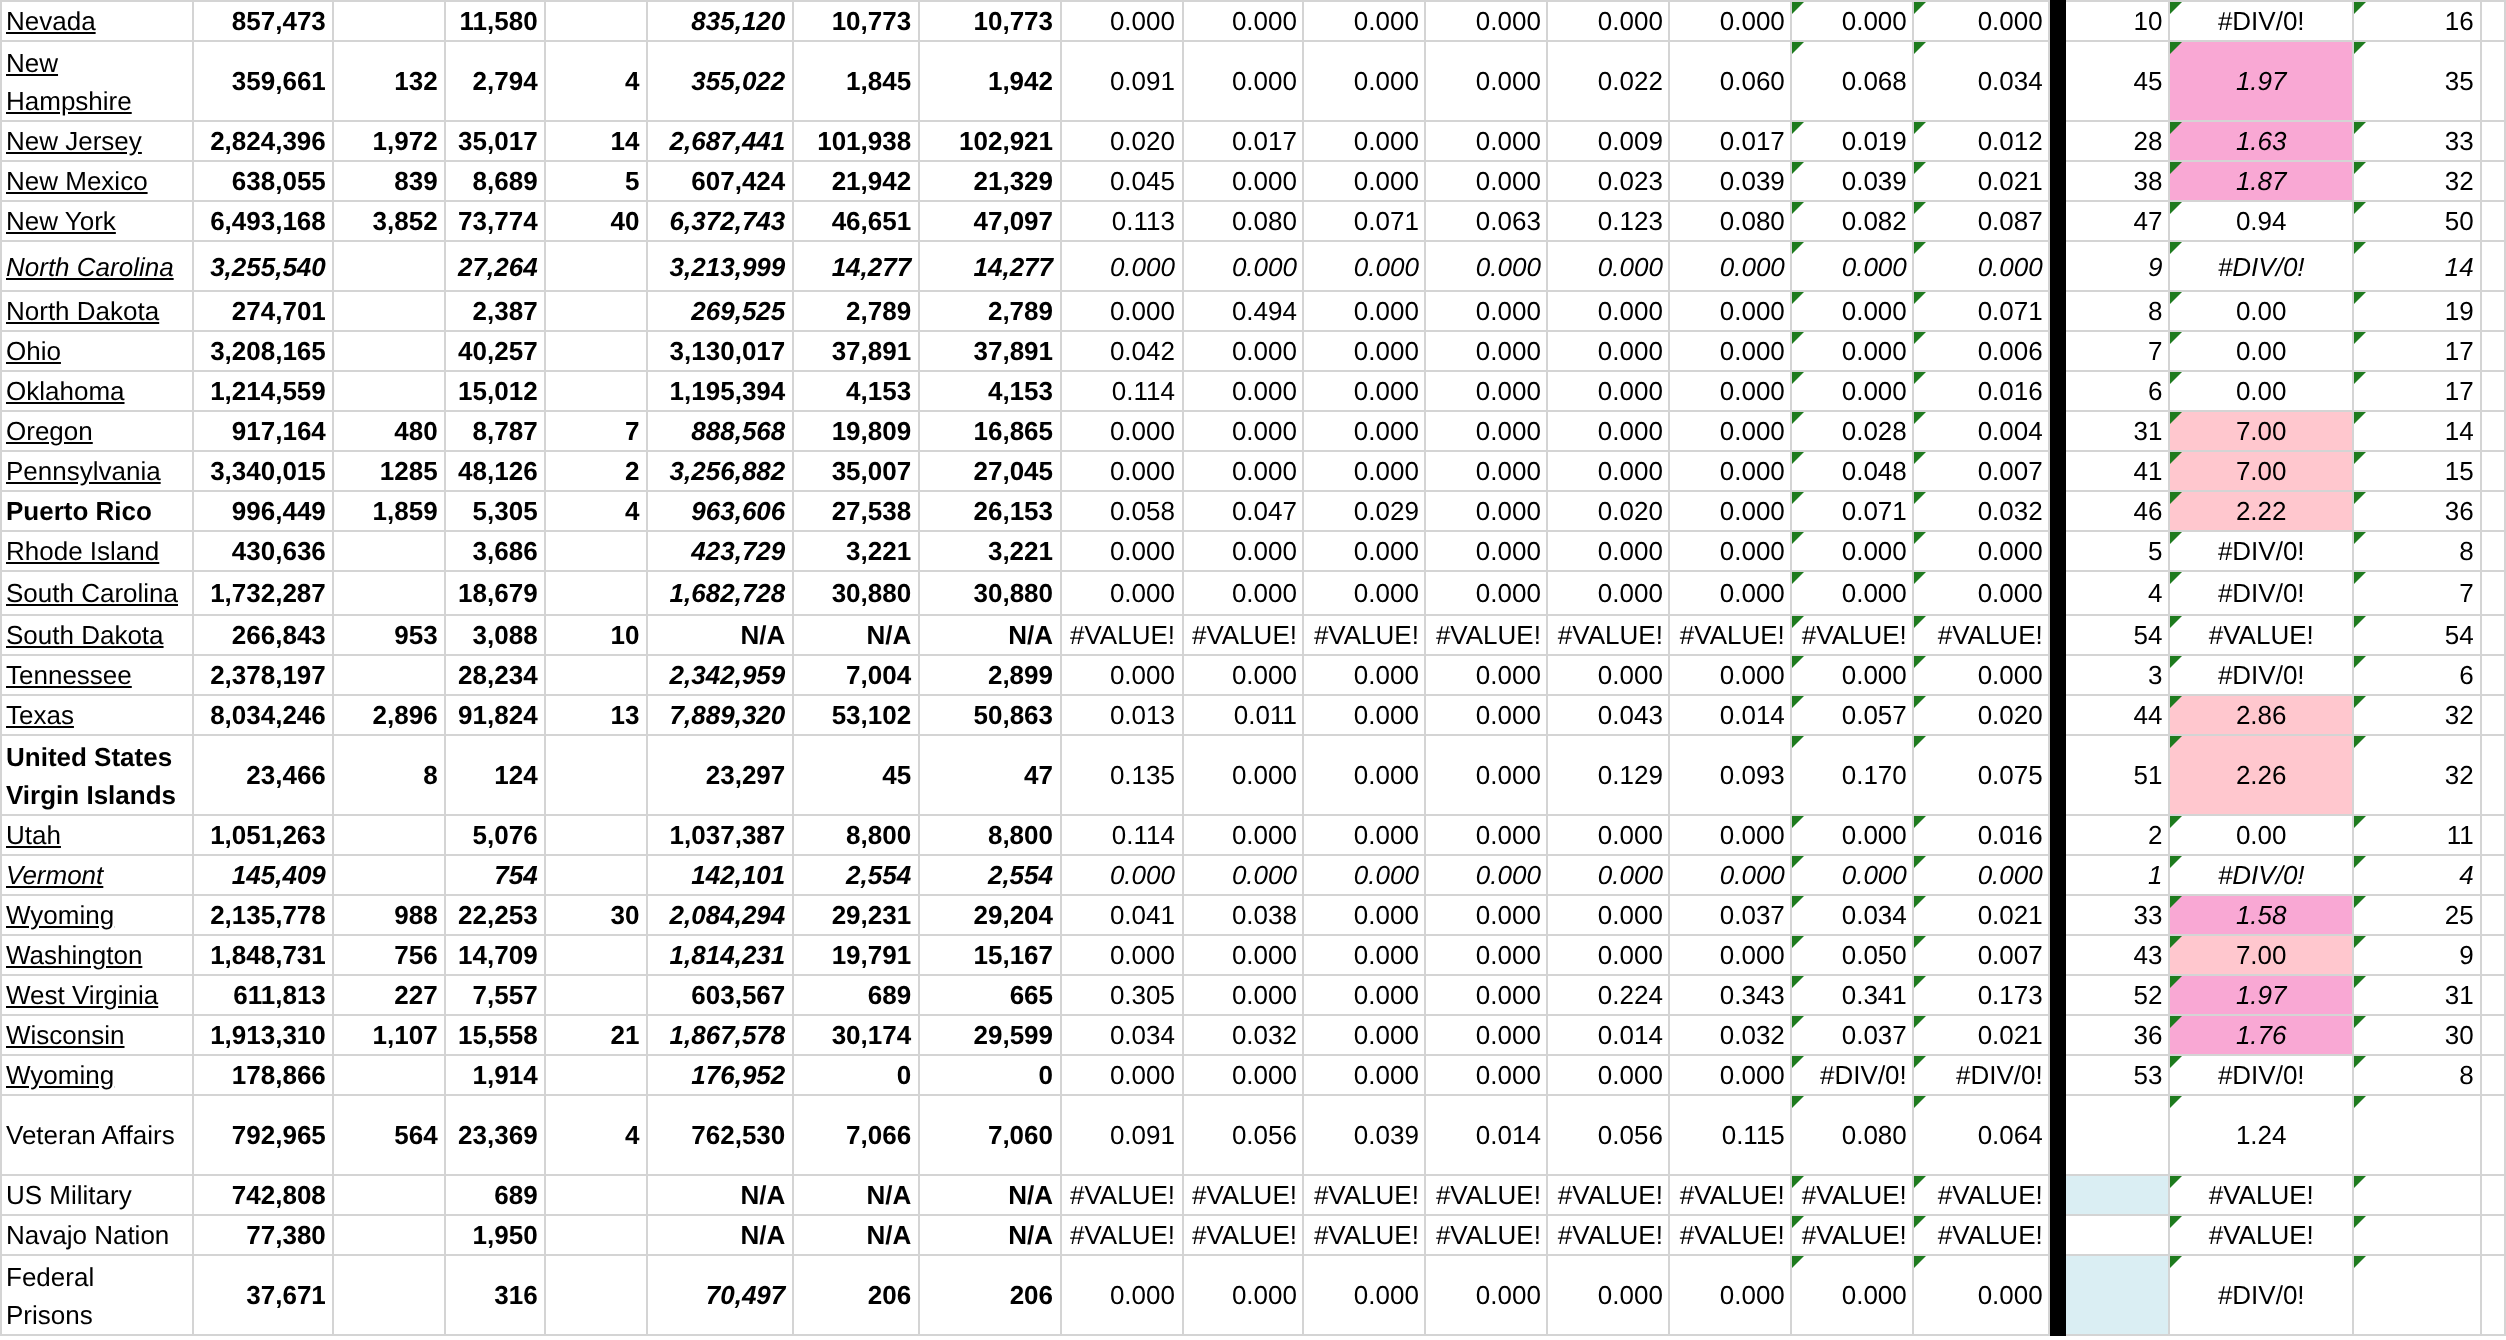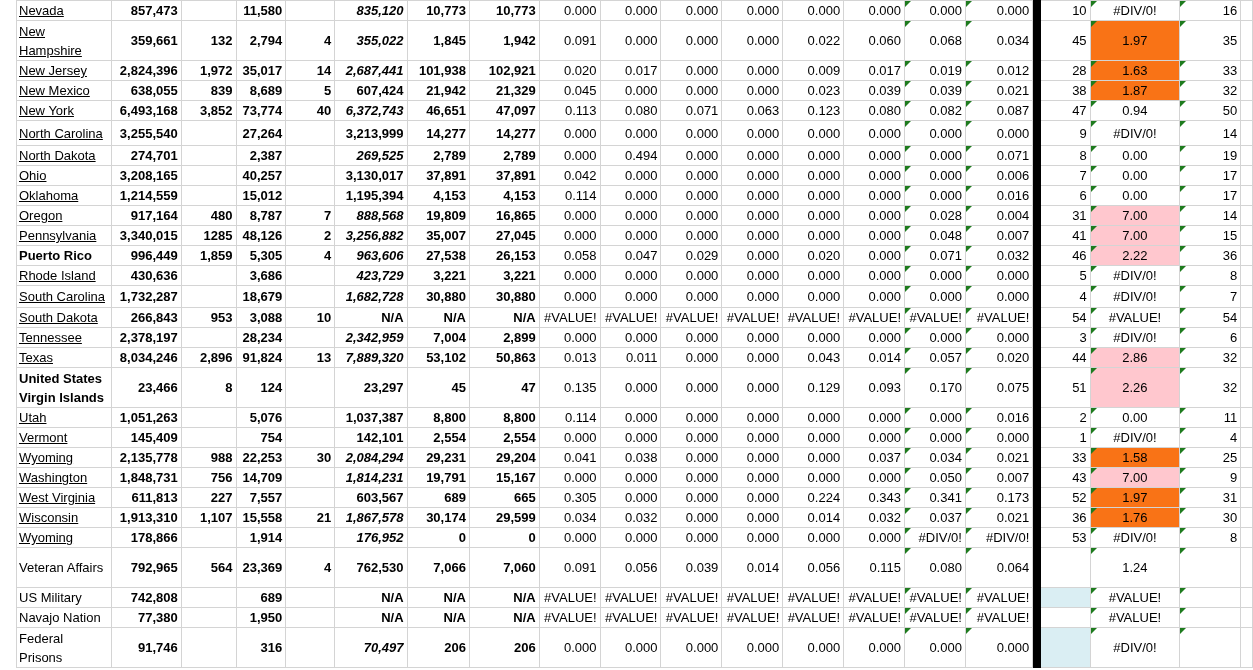--- a/index.html
+++ b/index.html
@@ -1,28 +1,28 @@
 <!DOCTYPE html>
 <html><head>
 <meta charset="utf-8">
 <style>
   html, body { margin: 0; padding: 0; background: #fff; }
   body { width: 1253px; height: 670px; overflow: hidden; position: relative;
          font-family: "Liberation Sans", "DejaVu Sans", sans-serif; font-size: 13px; color: #000; }
-  table { border-collapse: collapse; table-layout: fixed; position: absolute; left: 16px; top: 0; }
+  table { border-collapse: collapse; table-layout: fixed; position: absolute; left: 0; top: 0; }
   td { border: 1px solid #d4d4d4; padding: 0 3px; white-space: nowrap; overflow: hidden;
        text-align: right; vertical-align: middle; line-height: 19px; box-sizing: border-box; position: relative; }
   td.name { text-align: left; white-space: normal; line-height: 19px; padding-left: 2px; }
   td.name.link { text-decoration: underline; }
   td.name.boldname { font-weight: bold; }
   td.b { font-weight: bold; }
   td.bi { font-weight: bold; font-style: italic; }
   td.c { text-align: center; }
   td.sep { background: #000; border-color: #000; padding: 0; }
-  td.yellow { background: #f97316; }
+  td.yellow { background: #f9a8d4; font-style: italic; }
   td.pink { background: #ffc7ce; }
   td.lblue { background: #daeef3; }
   td.tri::before { content: ""; position: absolute; left: 0; top: 0; width: 0; height: 0;
        border-top: 6px solid #1e7b1e; border-right: 6px solid transparent; }
 </style>
 </head>
 <body>
 
 <table>
   <colgroup>
@@ -157,21 +157,21 @@
         <td class="">0.123</td>
         <td class="">0.080</td>
         <td class="tri">0.082</td>
         <td class="tri">0.087</td>
         <td class="sep"></td>
         <td class="">47</td>
         <td class="c tri">0.94</td>
         <td class="tri">50</td>
         <td></td>
       </tr>
-      <tr style="height: 25px;">
+      <tr style="height: 25px; font-style: italic;">
         <td class="name link">North Carolina</td>
         <td class="b">3,255,540</td>
         <td class="b"></td>
         <td class="b">27,264</td>
         <td class="b"></td>
         <td class="b">3,213,999</td>
         <td class="b">14,277</td>
         <td class="b">14,277</td>
         <td class="">0.000</td>
         <td class="">0.000</td>
@@ -479,21 +479,21 @@
         <td class="">0.000</td>
         <td class="">0.000</td>
         <td class="tri">0.000</td>
         <td class="tri">0.016</td>
         <td class="sep"></td>
         <td class="">2</td>
         <td class="c tri">0.00</td>
         <td class="tri">11</td>
         <td></td>
       </tr>
-      <tr style="height: 20px;">
+      <tr style="height: 20px; font-style: italic;">
         <td class="name link">Vermont</td>
         <td class="b">145,409</td>
         <td class="b"></td>
         <td class="b">754</td>
         <td class="b"></td>
         <td class="b">142,101</td>
         <td class="b">2,554</td>
         <td class="b">2,554</td>
         <td class="">0.000</td>
         <td class="">0.000</td>
@@ -688,21 +688,21 @@
         <td class="tri">#VALUE!</td>
         <td class="tri">#VALUE!</td>
         <td class="sep"></td>
         <td class=""></td>
         <td class="c tri">#VALUE!</td>
         <td class="tri"></td>
         <td></td>
       </tr>
       <tr style="height: 40px;">
         <td class="name">Federal Prisons</td>
-        <td class="b">91,746</td>
+        <td class="b">37,671</td>
         <td class="b"></td>
         <td class="b">316</td>
         <td class="b"></td>
         <td class="bi">70,497</td>
         <td class="b">206</td>
         <td class="b">206</td>
         <td class="">0.000</td>
         <td class="">0.000</td>
         <td class="">0.000</td>
         <td class="">0.000</td>

